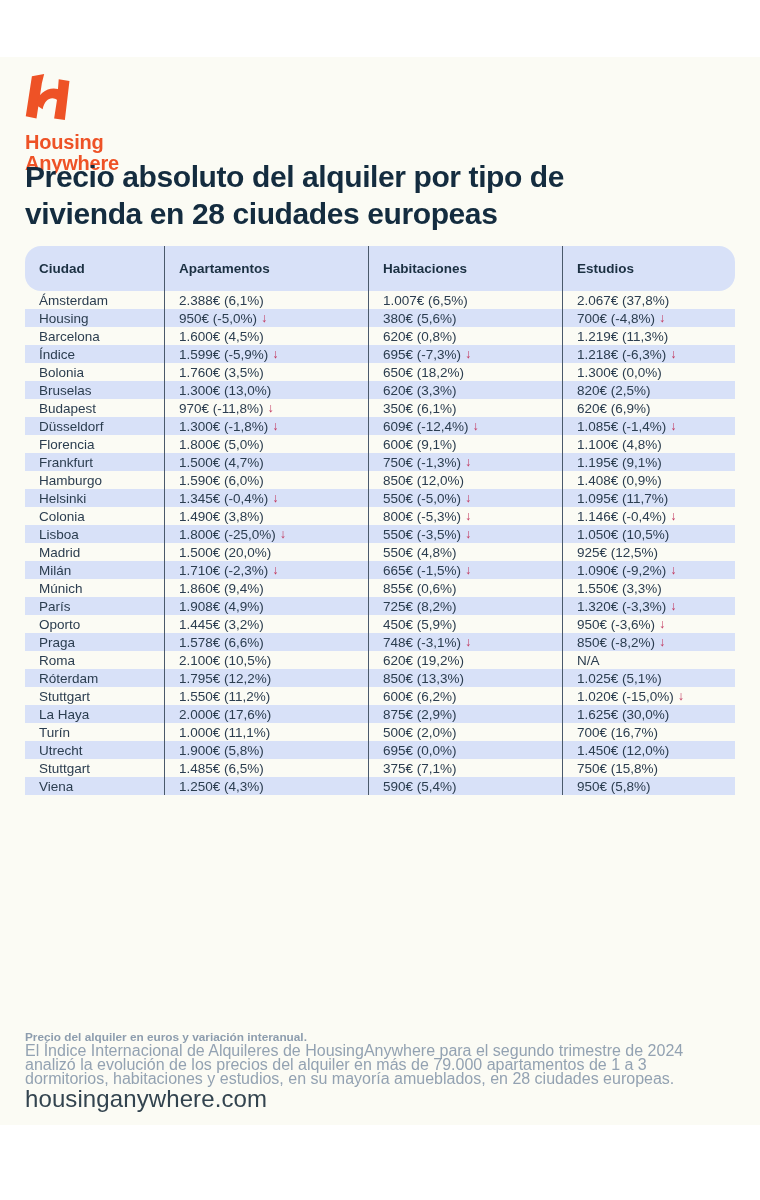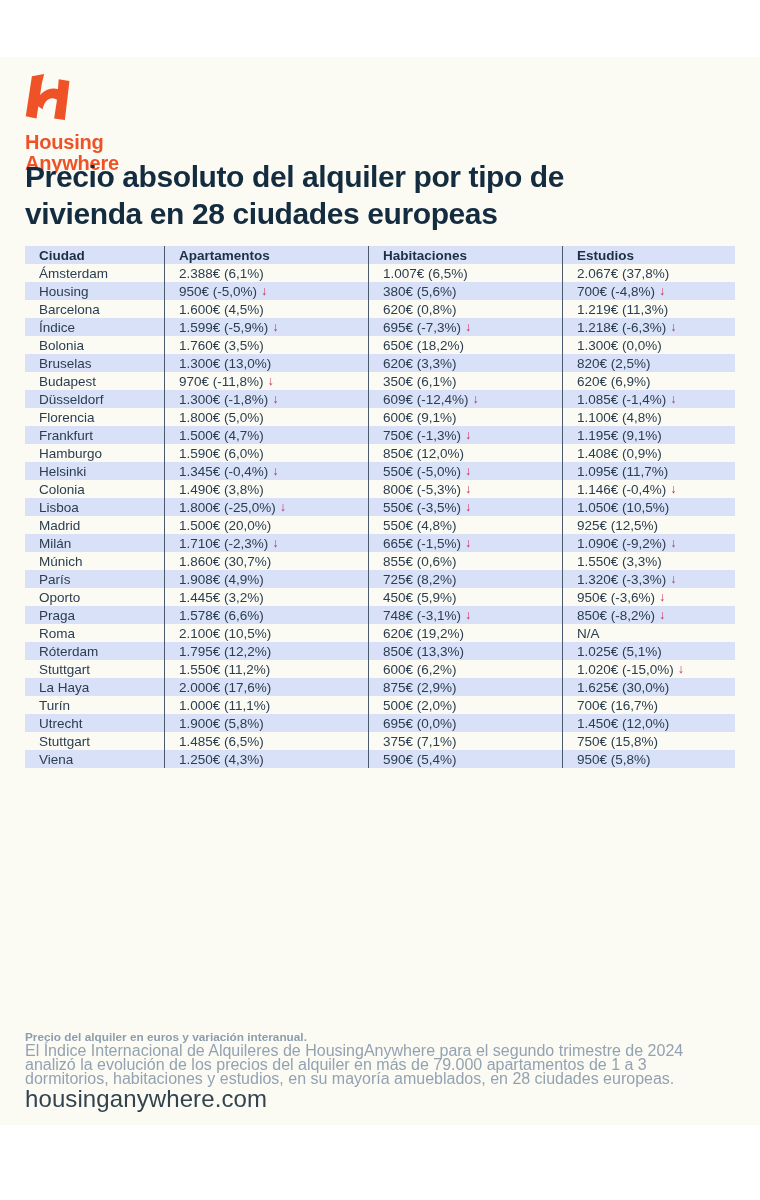--- a/index.html
+++ b/index.html
@@ -20,21 +20,21 @@
   .logo-text { font-weight:700; font-size:20px; line-height:21px; color:#EE5226; letter-spacing:-0.2px; padding-top:2px; }
   
   .title {
     position:absolute; left:25px; top:158px; width:706px;
     font-weight:700; font-size:30px; line-height:37px; letter-spacing:-0.4px;
     color:#142C3F;
   }
   
   .table { position:absolute; left:25px; top:246px; width:710px; }
   .trow { display:grid; grid-template-columns:139px 204px 194px 173px; align-items:center; }
-  .thead { height:18px; background:#D8E1F8; }
+  .thead { height:45px; background:#D8E1F8;border-radius:16px; }
   .thead .cell { font-weight:700; font-size:13.5px; color:#1B3042; }
   .tbody .trow { height:18px; }
   .tbody .trow:nth-child(even) { background:#D8E1F8; }
   .cell { height:100%; display:flex; align-items:center; padding-left:14px; font-size:13.5px; color:#2B3D4F; overflow:hidden; white-space:nowrap; }
   .cell + .cell { border-left:1px solid #4A596B; }
   .arrow { color:#C23A60; font-size:12.5px; margin-left:4px; font-weight:400; }
   
   .footnote { position:absolute; left:25px; top:1030px; width:708px; }
   .footnote .note-title { font-weight:700; font-size:11.8px; line-height:14px; color:#8D9DAE; }
   .footnote .note-body { font-weight:400; font-size:16px; line-height:14px; color:#93A2B2; }
@@ -296,21 +296,21 @@
           </div>
       <div class="cell">
             <span class="v">1.090€ (-9,2%)</span>
             <span class="arrow">↓</span>
           </div>
     </div>
 
     <div class="trow">
       <div class="cell city">Múnich</div>
       <div class="cell">
-            <span class="v">1.860€ (30,7%)</span>
+            <span class="v">1.860€ (9,4%)</span>
           </div>
       <div class="cell">
             <span class="v">855€ (0,6%)</span>
           </div>
       <div class="cell">
             <span class="v">1.550€ (3,3%)</span>
           </div>
     </div>
 
     <div class="trow">

